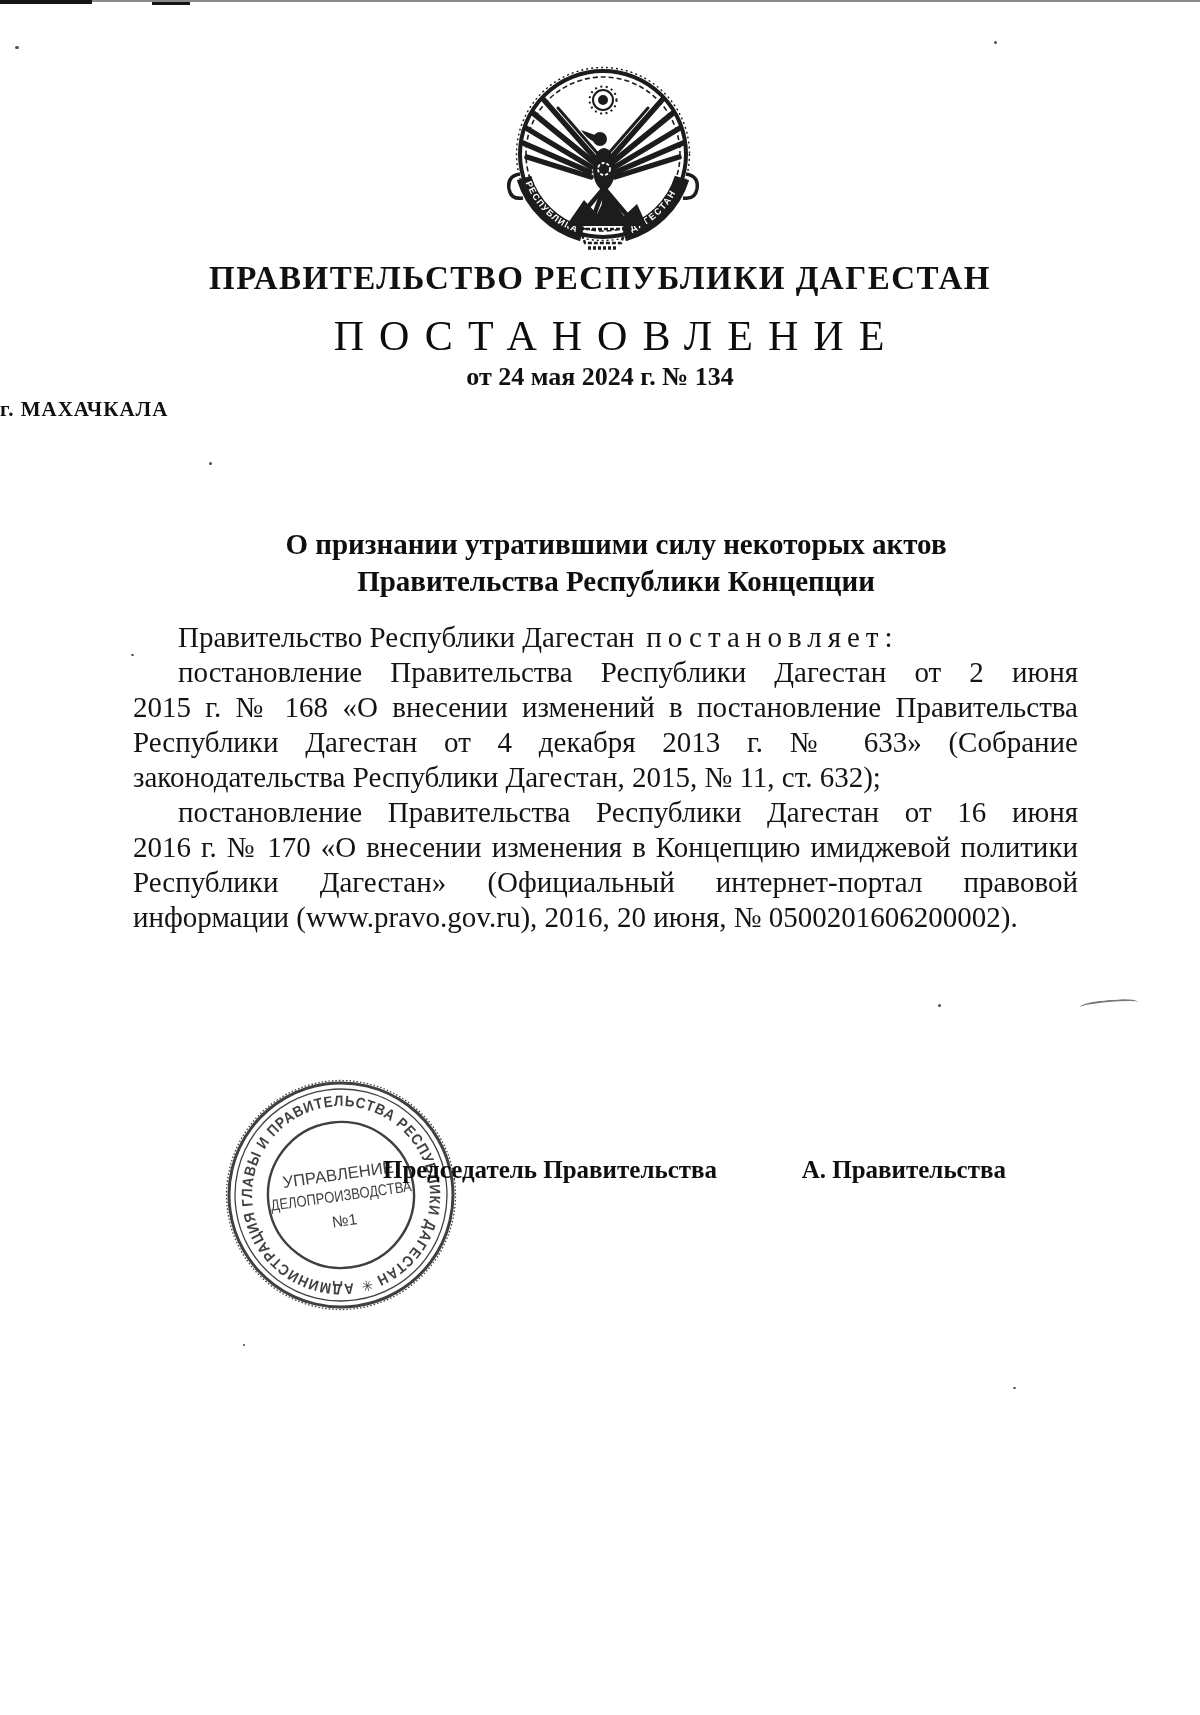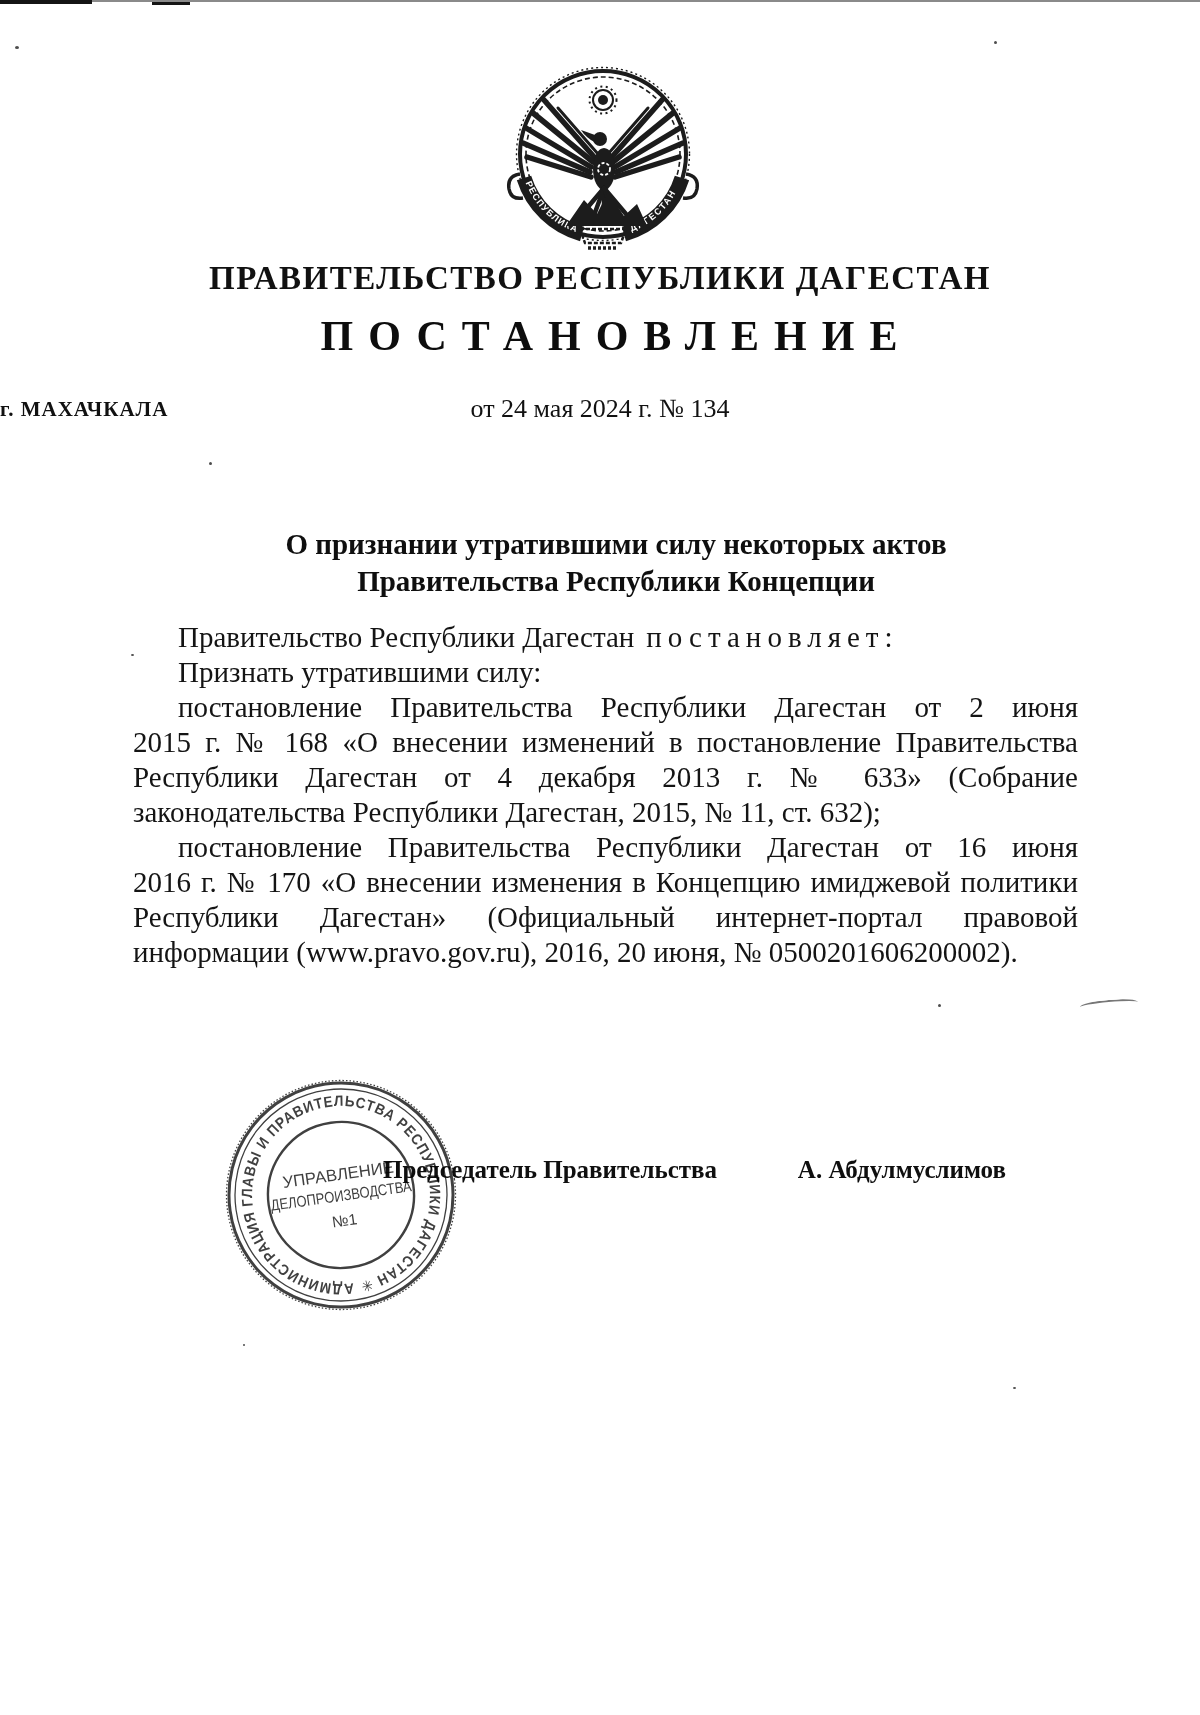--- a/index.html
+++ b/index.html
@@ -25,26 +25,26 @@
   
   .emblem { position: absolute; left: 448px; top: 66px; width: 310px; height: 188px; }
   
   .org-name {
     position: absolute; top: 260px; left: 0; width: 100%;
     text-align: center; font-weight: bold; font-size: 33px; letter-spacing: 1.5px;
     color: #111;
   }
   .doc-type {
     position: absolute; top: 312px; left: 0; width: 100%;
-    text-align: center; font-weight: bold; font-size: 42px; letter-spacing: 15px;
+    text-align: center; font-weight: normal; font-size: 42px; letter-spacing: 15px;
     text-indent: 15px; color: #0d0d0d; padding-left: 18px;
   }
   .date-line {
     position: absolute; top: 362px; left: 0; width: 100%;
-    text-align: center; font-weight: normal; font-size: 26px; color: #111; margin-top: 32px;
+    text-align: center; font-weight: bold; font-size: 26px; color: #111;
   }
   .city-line {
     position: absolute; top: 397px; left: 0; width: 100%;
     text-align: left; font-weight: bold; font-size: 21px; letter-spacing: 1px; color: #111;
   }
   .doc-title {
     position: absolute; top: 526px; left: 0; width: 100%;
     text-align: center; font-weight: bold; font-size: 29px; line-height: 37px; color: #0f0f0f; margin-left: 16px;
   }
   
@@ -155,30 +155,29 @@
   <div class="date-line">от 24 мая 2024 г. № 134</div>
   <div class="city-line">г. МАХАЧКАЛА</div>
 
   <div class="doc-title">
     <div>О признании утратившими силу некоторых актов</div>
     <div>Правительства Республики Концепции</div>
   </div>
 
   <div class="body-text">
     <p><span>Правительство Республики Дагестан</span><span class="decree-word">постановляет:</span></p>
-    <p>Признать утратившими силу:</p>
     <p>постановление Правительства Республики Дагестан от 2 июня 2015&nbsp;г.&nbsp;№&nbsp;168 «О внесении изменений в постановление Правительства Республики Дагестан от 4 декабря 2013 г. № 633» (Собрание законодательства Республики Дагестан, 2015, № 11, ст. 632);</p>
     <p>постановление Правительства Республики Дагестан от 16 июня 2016&nbsp;г.&nbsp;№&nbsp;170 «О внесении изменения в Концепцию имиджевой политики Республики Дагестан» (Официальный интернет-портал правовой информации (www.pravo.gov.ru), 2016, 20 июня, № 0500201606200002).</p>
   </div>
 
   <div class="signature">
     <div class="sig-position">
       <div>Председатель Правительства</div>
     </div>
-    <div class="sig-name">А. Абдулмуслимов</div>
+    <div class="sig-name">А. Правительства</div>
   </div>
 
   <svg class="stamp" viewBox="0 0 234 234" aria-hidden="true">
     <defs>
       <path id="stamp-ring-path" d="M117,206 A89,89 0 0 1 117,28 A89,89 0 0 1 117,206"></path>
     </defs>
     <g stroke="#2b2b2b" fill="none">
       <circle cx="117" cy="117" r="114.5" stroke-width="1.3" stroke-dasharray="1.5 2"></circle>
       <circle cx="117" cy="117" r="112" stroke-width="3"></circle>
       <circle cx="117" cy="117" r="106" stroke-width="1.3"></circle>

